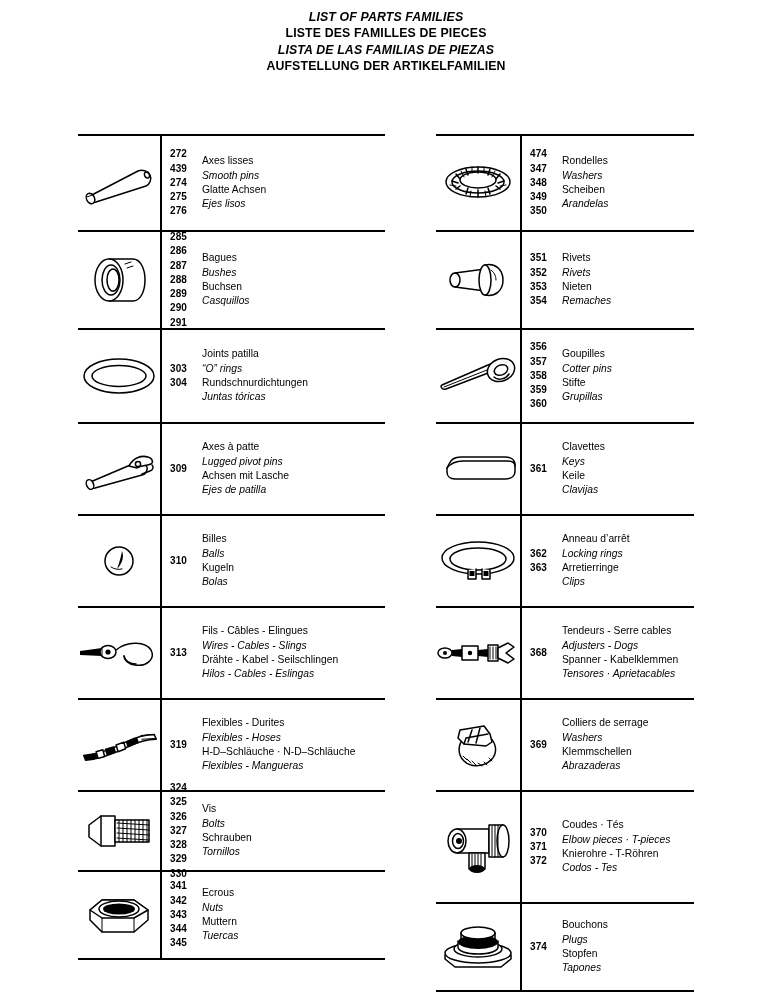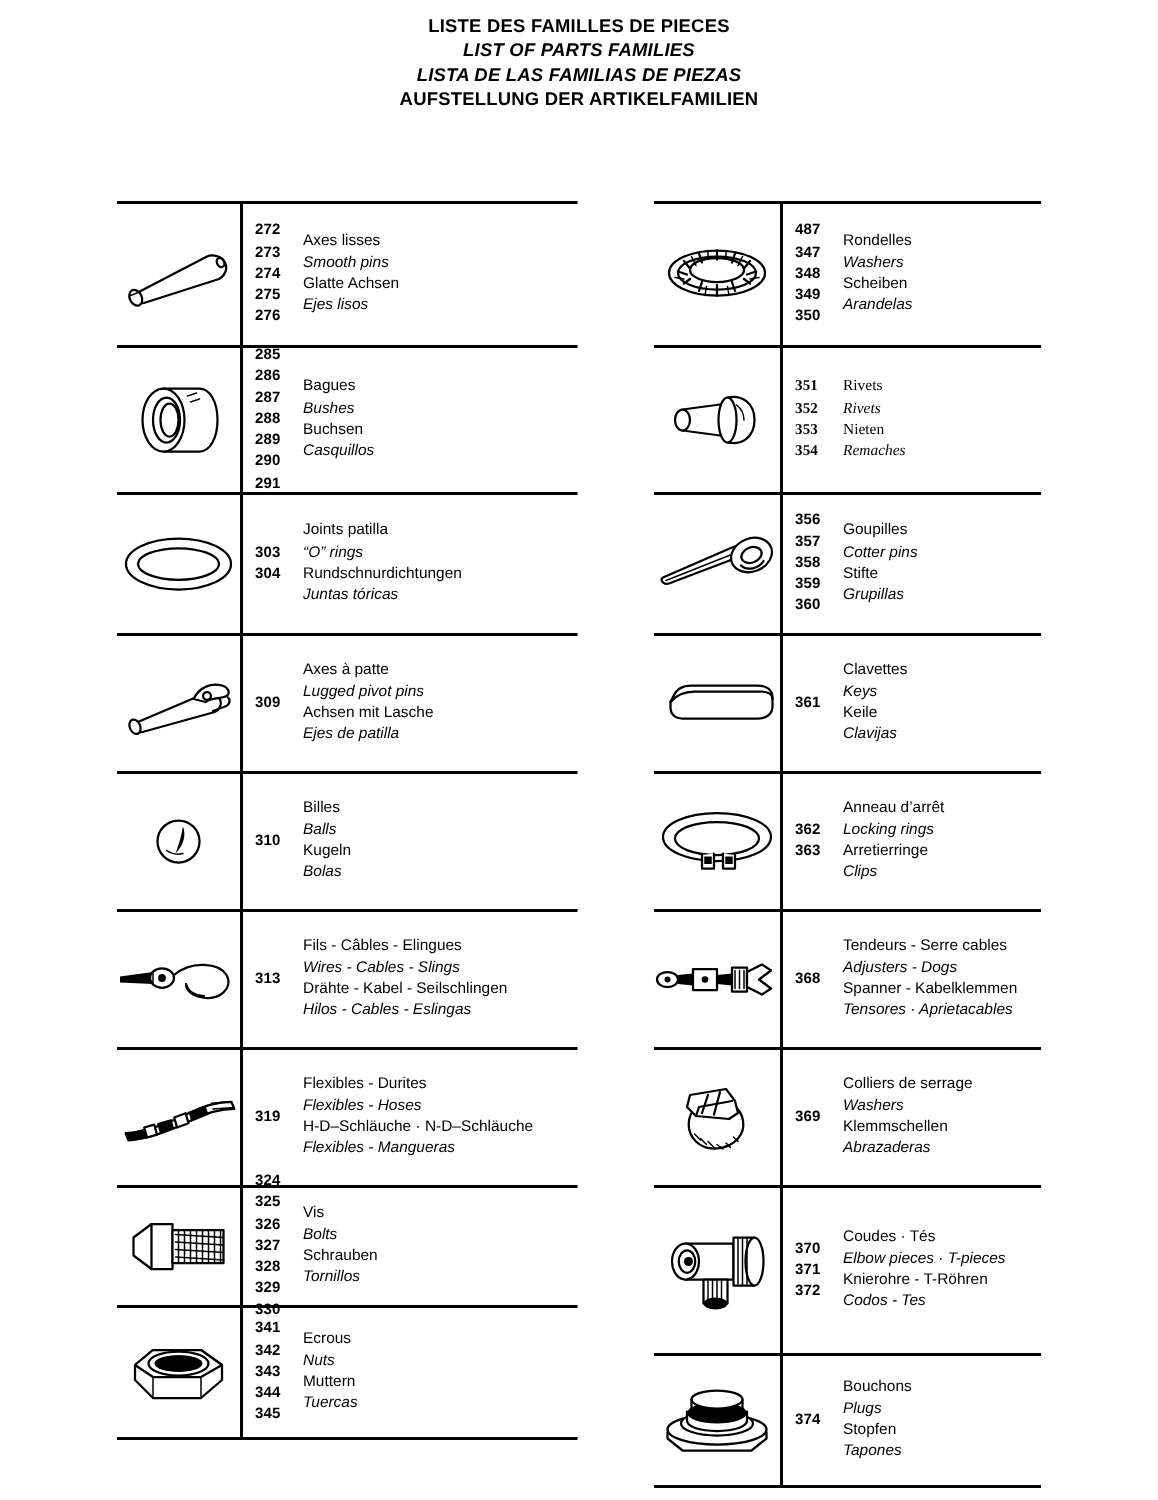--- a/index.html
+++ b/index.html
@@ -120,42 +120,42 @@
   }
   .st { fill: none; stroke: #000; stroke-width: 1.5; stroke-linejoin: round; stroke-linecap: round; }
   .stf { fill: #fff; stroke: #000; stroke-width: 1.5; stroke-linejoin: round; stroke-linecap: round; }
   .thin { fill: none; stroke: #000; stroke-width: 1; stroke-linecap: round; }
   .blk { fill: #000; stroke: none; }
 </style>
 </head>
 <body>
 
 <div class="header">
+  <div class="line it">LIST OF PARTS FAMILIES</div>
   <div class="line">LISTE DES FAMILLES DE PIECES</div>
-  <div class="line it">LIST OF PARTS FAMILIES</div>
   <div class="line it">LISTA DE LAS FAMILIAS DE PIEZAS</div>
   <div class="line">AUFSTELLUNG DER ARTIKELFAMILIEN</div>
 </div>
 
 <div class="sheet">
   <div class="columns">
     <div class="col left" id="col-left">
         <div class="row" style="height: 96px;">
           <div class="cell-icon">
             <svg class="ico" width="78" height="46" viewBox="0 0 78 46">
     <path class="stf" d="M8 37 L58 11 C62 9 68 11 70 15 C72 19 70 24 66 26 L16 42 C12 43 8 41 7 38 Z"></path>
     <ellipse class="stf" cx="10.5" cy="38.5" rx="4" ry="5.5" transform="rotate(-26 10.5 38.5)"></ellipse>
     <path class="thin" d="M7 37 L13.5 34.5"></path>
     <ellipse class="st" cx="67" cy="15" rx="2.4" ry="3.2" transform="rotate(-26 67 15)"></ellipse>
   </svg>
           </div>
           <div class="cell-text">
             <div class="nums">
               <div>272</div>
-              <div>273</div>
+              <div>439</div>
               <div>274</div>
               <div>275</div>
               <div>276</div>
             </div>
             <div class="labels">
               <div class="lbl">Axes lisses</div>
               <div class="lbl it">Smooth pins</div>
               <div class="lbl">Glatte Achsen</div>
               <div class="lbl it">Ejes lisos</div>
             </div>
@@ -359,35 +359,35 @@
             <svg class="ico" width="76" height="46" viewBox="0 0 76 46">
     <ellipse class="stf" cx="38" cy="22" rx="32" ry="15"></ellipse>
     <ellipse class="stf" cx="38" cy="20" rx="18" ry="8"></ellipse>
     <path class="st" d="M38 7 L38 13 M50 9 L48 15 M60 14 L56 19 M64 21 L58 23 M60 29 L56 26 M50 34 L48 28 M38 37 L38 30 M26 34 L28 28 M16 29 L20 26 M12 21 L18 23 M16 14 L20 19 M26 9 L28 15"></path>
     <path class="thin" d="M32 7 L32 13 M44 7 L44 13 M55 11 L52 17 M21 11 L24 17 M66 25 L60 26 M10 25 L16 26 M30 37 L31 31 M46 37 L45 31"></path>
     <ellipse class="st" cx="38" cy="22" rx="26" ry="11"></ellipse>
   </svg>
           </div>
           <div class="cell-text">
             <div class="nums">
-              <div>487</div>
+              <div>474</div>
               <div>347</div>
               <div>348</div>
               <div>349</div>
               <div>350</div>
             </div>
             <div class="labels">
               <div class="lbl">Rondelles</div>
               <div class="lbl it">Washers</div>
               <div class="lbl">Scheiben</div>
               <div class="lbl it">Arandelas</div>
             </div>
           </div>
         </div>
-        <div class="row" style="height: 98px; font-family: Liberation Serif, serif;">
+        <div class="row" style="height: 98px;">
           <div class="cell-icon">
             <svg class="ico" width="66" height="46" viewBox="0 0 66 46">
     <path class="stf" d="M10 16 L40 12 L40 34 L10 30 Z"></path>
     <ellipse class="stf" cx="10" cy="23" rx="5" ry="7"></ellipse>
     <path class="stf" d="M40 8 C50 6 58 12 58 23 C58 34 50 40 40 38 Z"></path>
     <ellipse class="stf" cx="40" cy="23" rx="6" ry="15"></ellipse>
     <path class="thin" d="M46 13 C50 16 51 20 51 23"></path>
   </svg>
           </div>
           <div class="cell-text">

